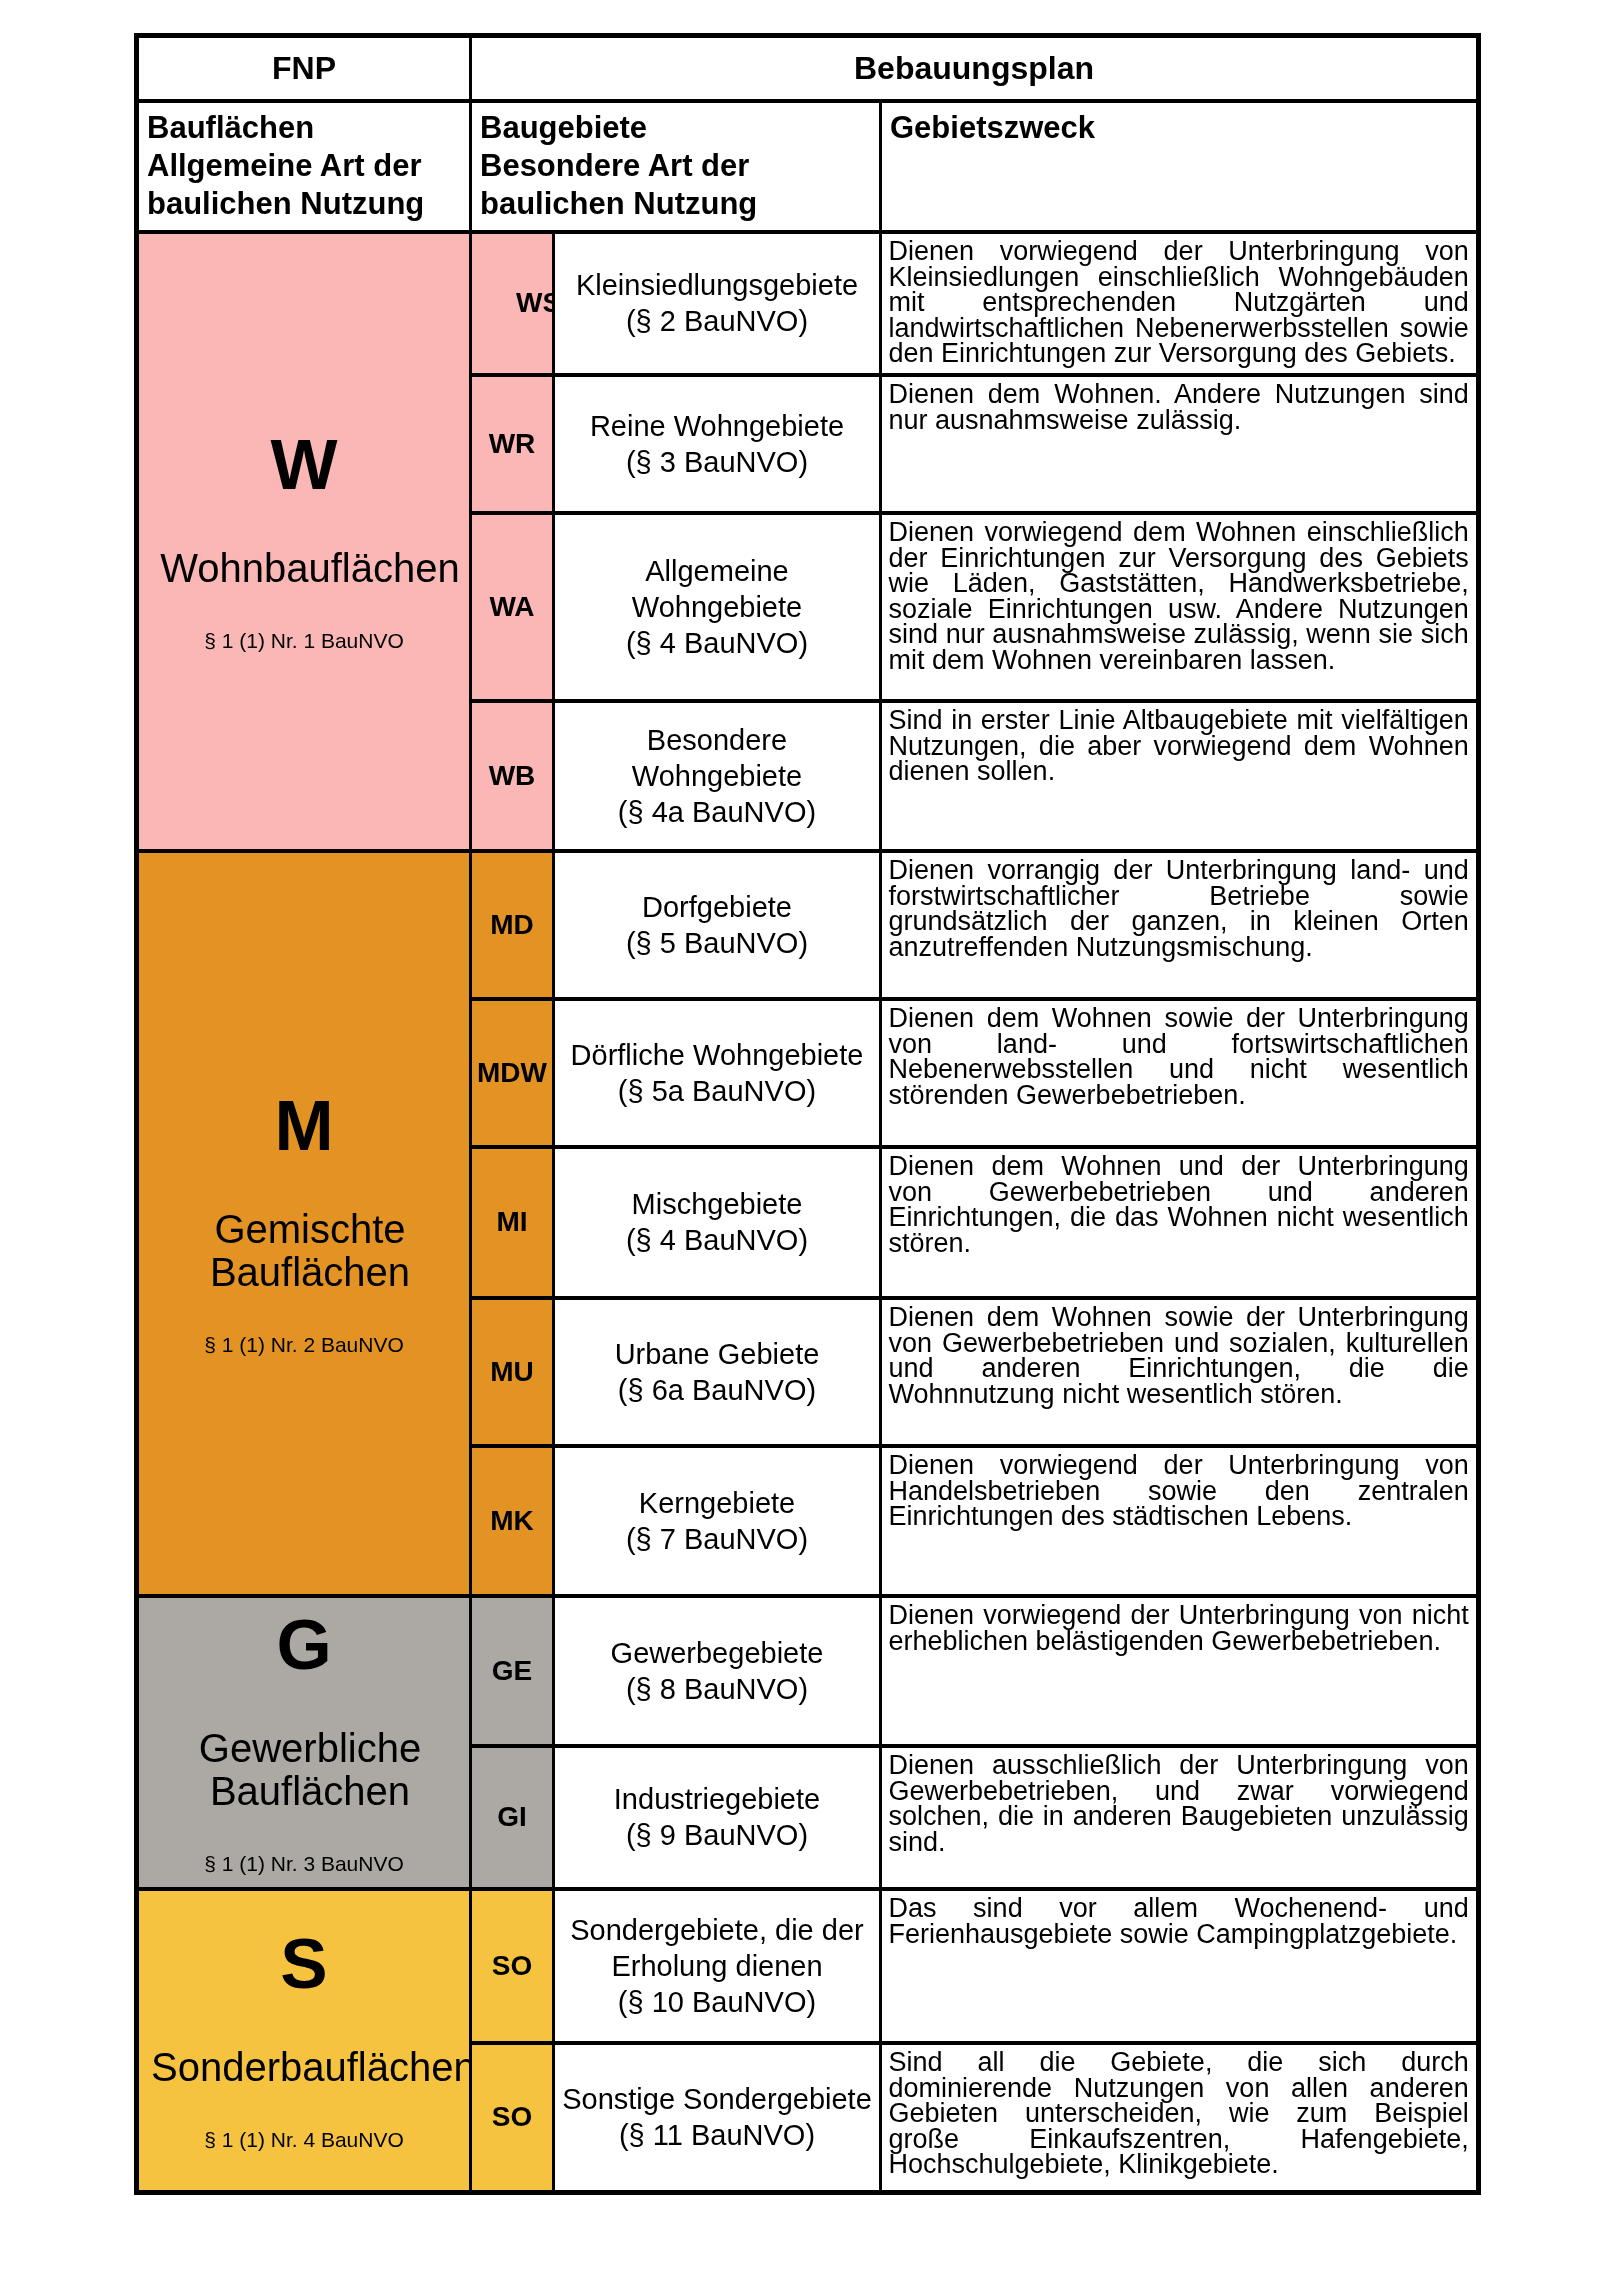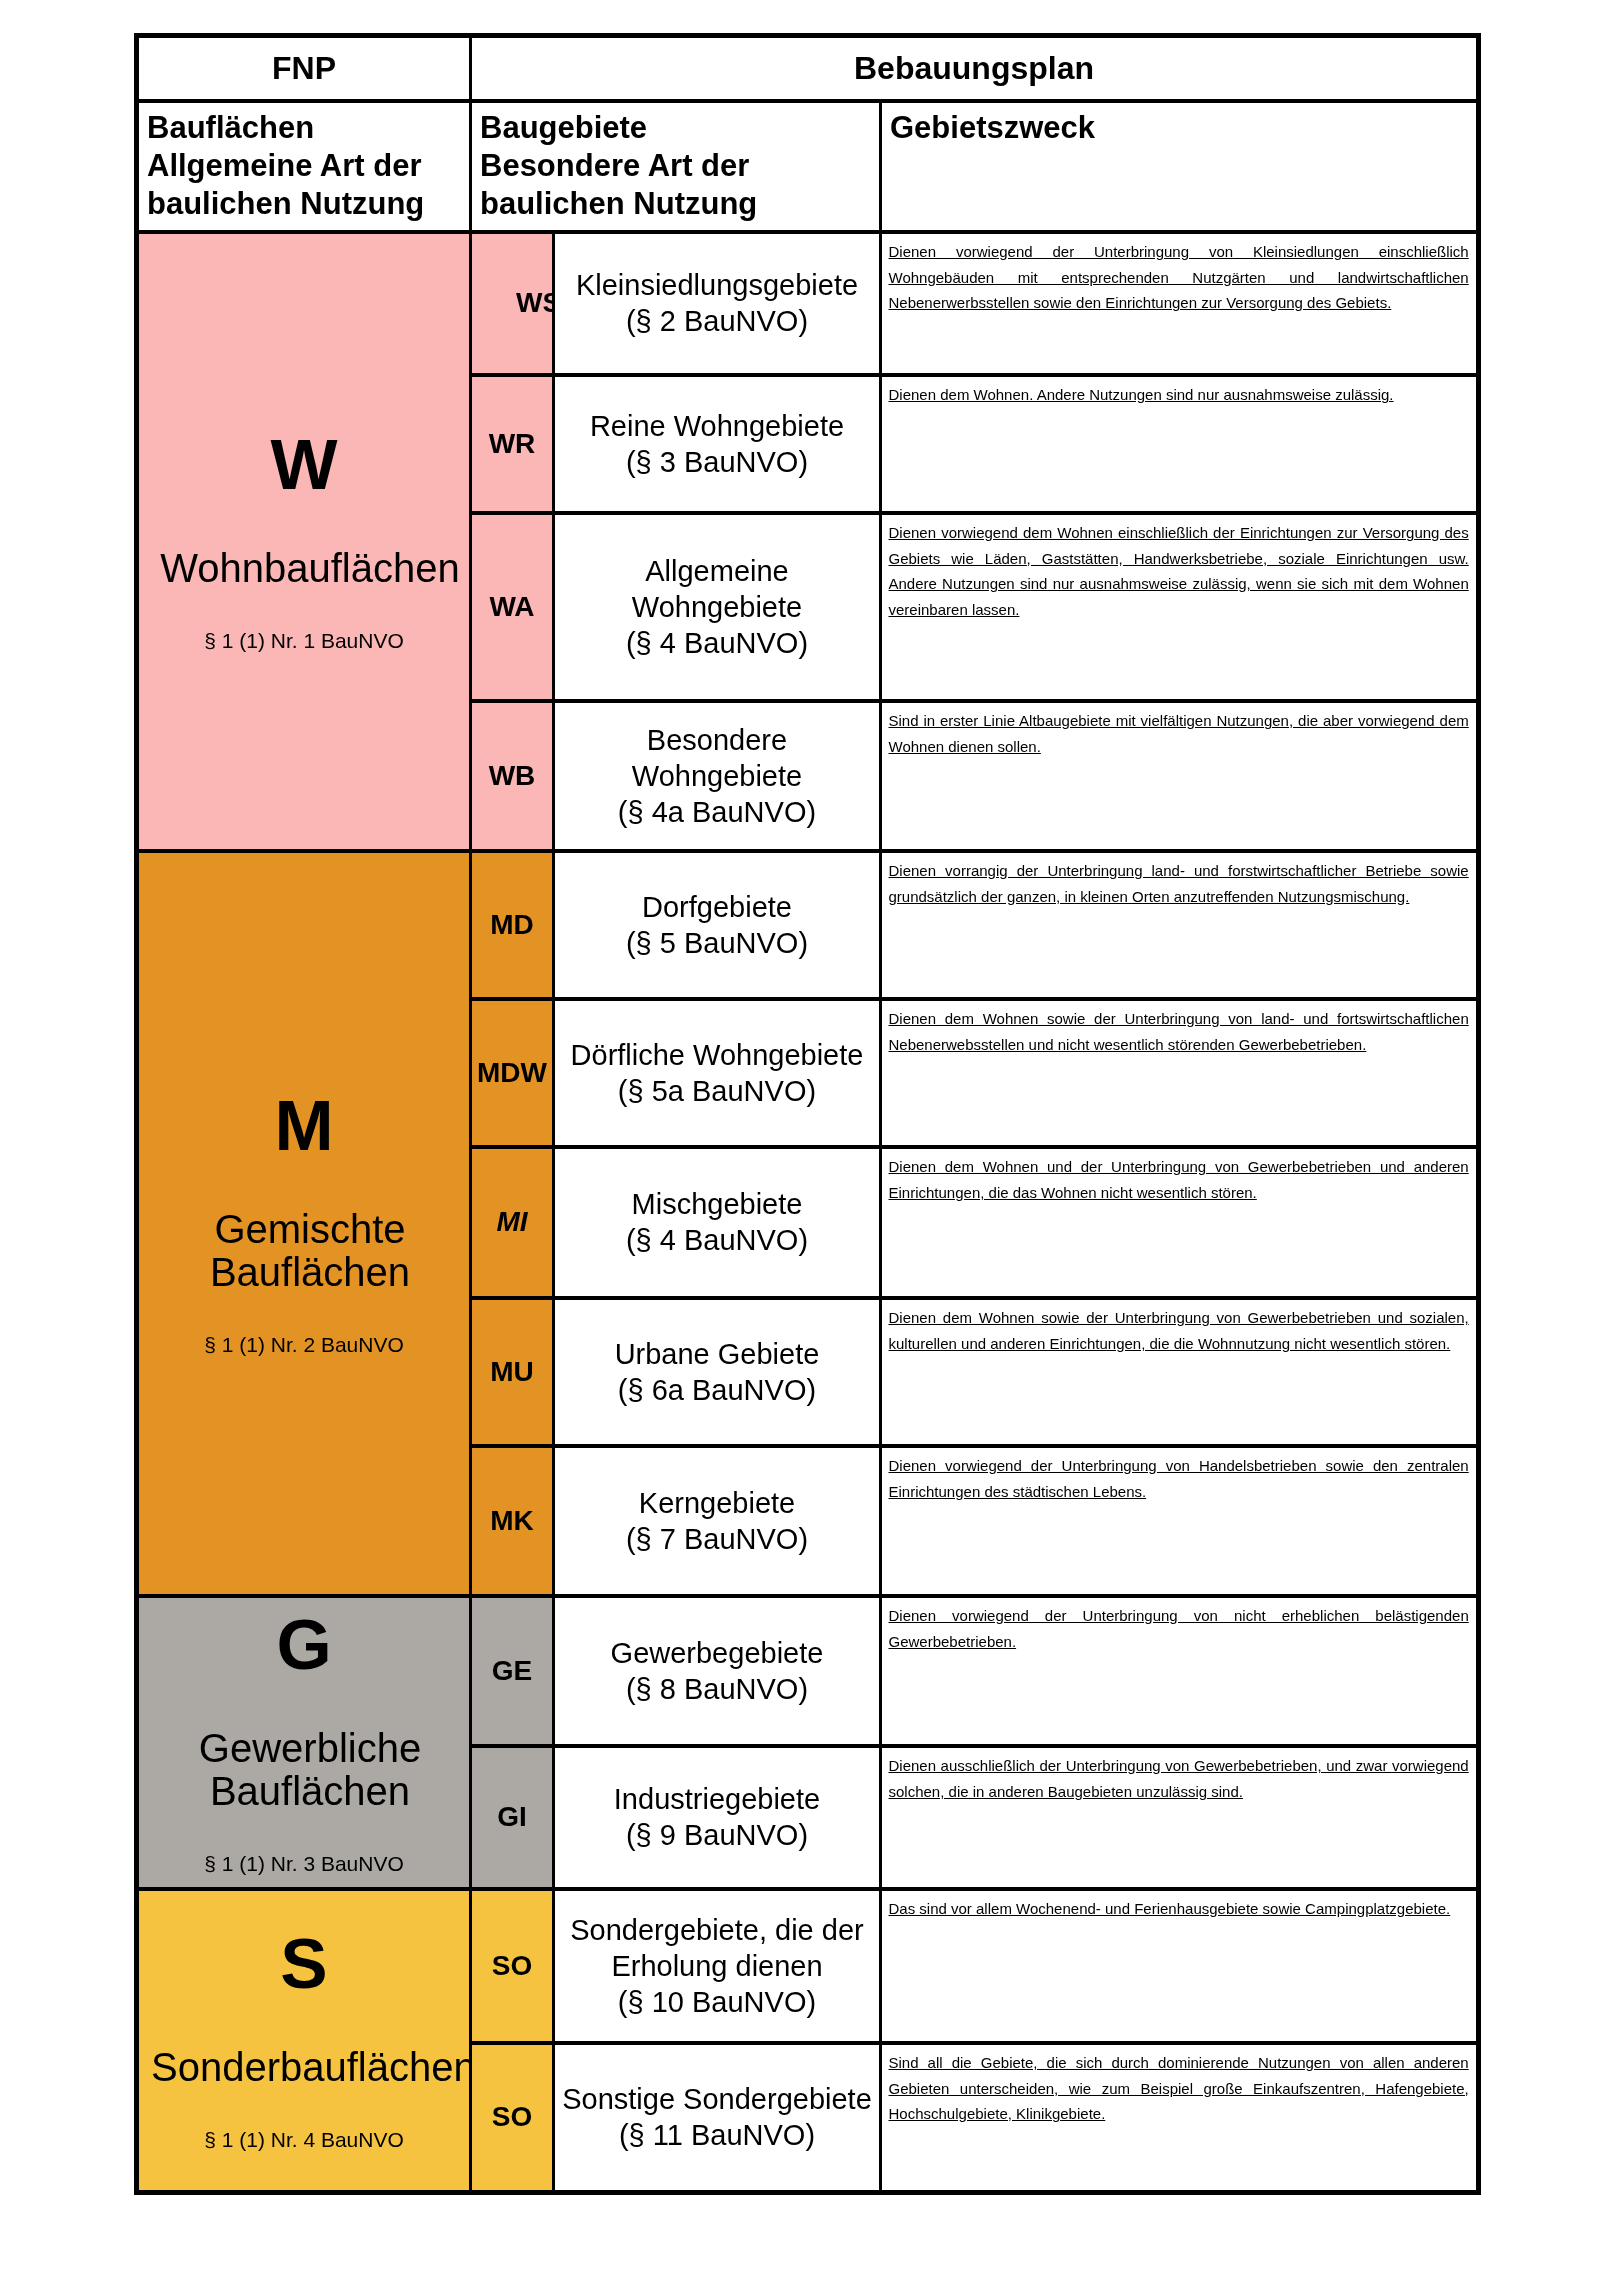--- a/index.html
+++ b/index.html
@@ -13,22 +13,22 @@
   td.hdr-center{font-weight:bold;font-size:32px;text-align:center;vertical-align:middle;}
   td.hdr-left{font-weight:bold;font-size:31px;line-height:38px;text-align:left;vertical-align:top;
               padding:6.5px 8px;white-space:pre-line;}
   td.section-cell{vertical-align:middle;text-align:center;padding:0;}
   .big-letter{font-size:71px;font-weight:bold;line-height:1;}
   .section-label{font-size:40px;line-height:43px;margin-top:47px;white-space:pre-line;padding-left:12px;}
   .section-para{font-size:21px;margin-top:39px;}
   td.code-cell{font-weight:bold;font-size:28px;text-align:center;vertical-align:middle;padding:0;}
   td.name-cell{font-size:29px;line-height:36px;text-align:center;vertical-align:middle;
                white-space:pre-line;background:#fff;padding:0 4.9px;}
-  td.purpose-cell{font-size:15px;line-height:25.5px;text-align:justify;vertical-align:top;
-                  background:#fff;padding:5.7px 7.3px 4.9px 6.5px;text-decoration:underline;}
+  td.purpose-cell{font-size:27px;line-height:25.5px;text-align:justify;vertical-align:top;
+                  background:#fff;padding:5.7px 7.3px 4.9px 6.5px;}
 </style>
 </head>
 <body>
 
 <div class="page">
   <table class="bau">
     <colgroup>
       <col style="width:334px">
       <col style="width:83px">
       <col style="width:327px">
@@ -90,21 +90,21 @@
 (§ 5 BauNVO)</td>
           <td class="purpose-cell">Dienen vorrangig der Unterbringung land- und forstwirtschaftlicher Betriebe sowie grundsätzlich der ganzen, in kleinen Orten anzutreffenden Nutzungsmischung.</td>
         </tr>
         <tr style="height: 148px;">
           <td class="code-cell" style="background: rgb(227, 147, 36);">MDW</td>
           <td class="name-cell">Dörfliche Wohngebiete
 (§ 5a BauNVO)</td>
           <td class="purpose-cell">Dienen dem Wohnen sowie der Unterbringung von land- und fortswirtschaftlichen Nebenerwebsstellen und nicht wesentlich störenden Gewerbebetrieben.</td>
         </tr>
         <tr style="height: 151px;">
-          <td class="code-cell" style="background: rgb(227, 147, 36); font-style: italic;">MI</td>
+          <td class="code-cell" style="background: rgb(227, 147, 36);">MI</td>
           <td class="name-cell">Mischgebiete
 (§ 4 BauNVO)</td>
           <td class="purpose-cell">Dienen dem Wohnen und der Unterbringung von Gewerbebetrieben und anderen Einrichtungen, die das Wohnen nicht wesentlich stören.</td>
         </tr>
         <tr style="height: 148px;">
           <td class="code-cell" style="background: rgb(227, 147, 36);">MU</td>
           <td class="name-cell">Urbane Gebiete
 (§ 6a BauNVO)</td>
           <td class="purpose-cell">Dienen dem Wohnen sowie der Unterbringung von Gewerbebetrieben und sozialen, kulturellen und anderen Einrichtungen, die die Wohnnutzung nicht wesentlich stören.</td>
         </tr>

